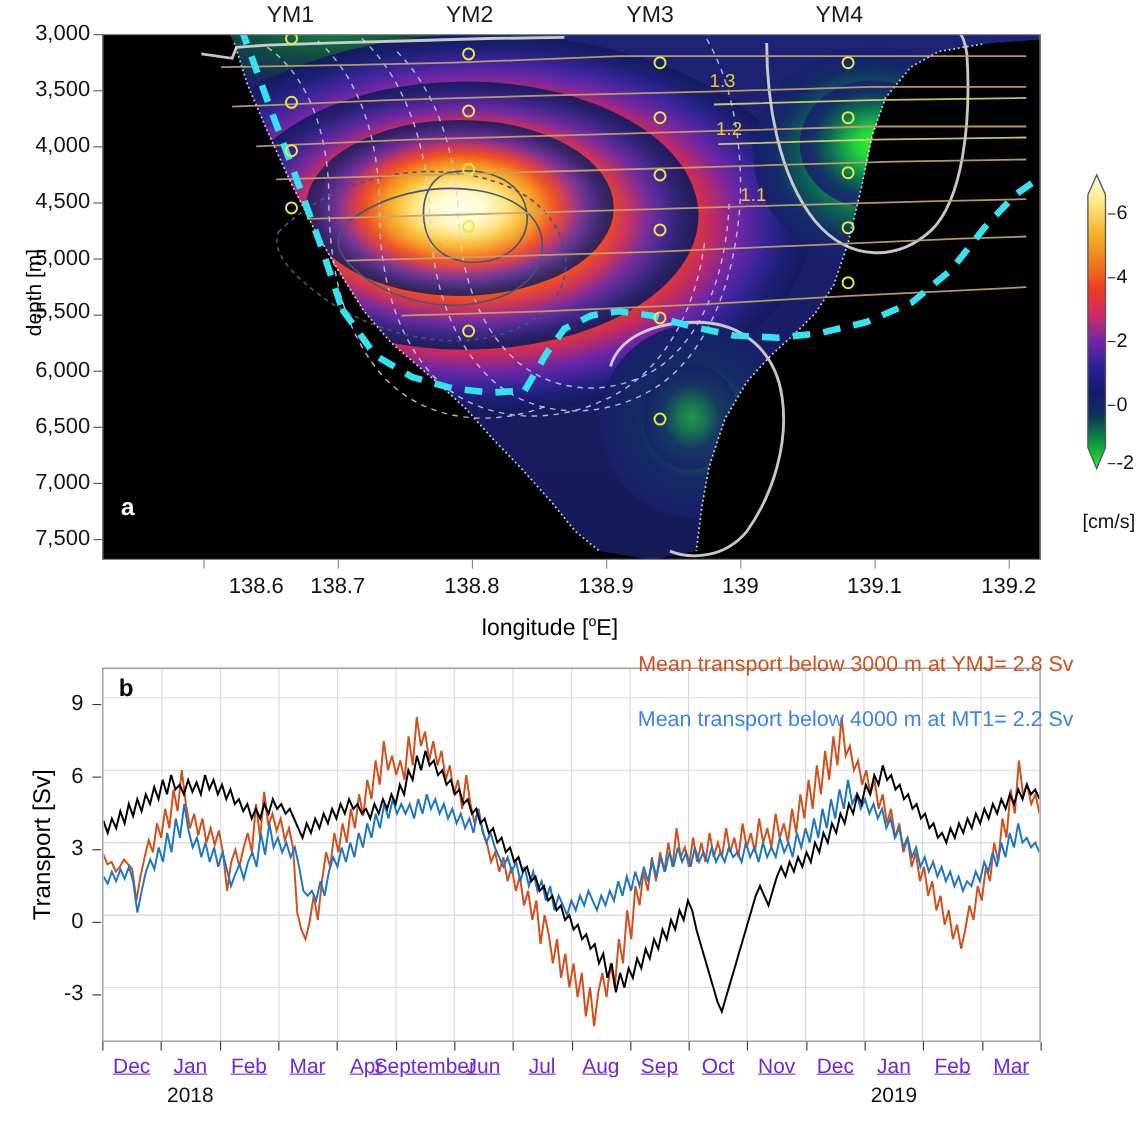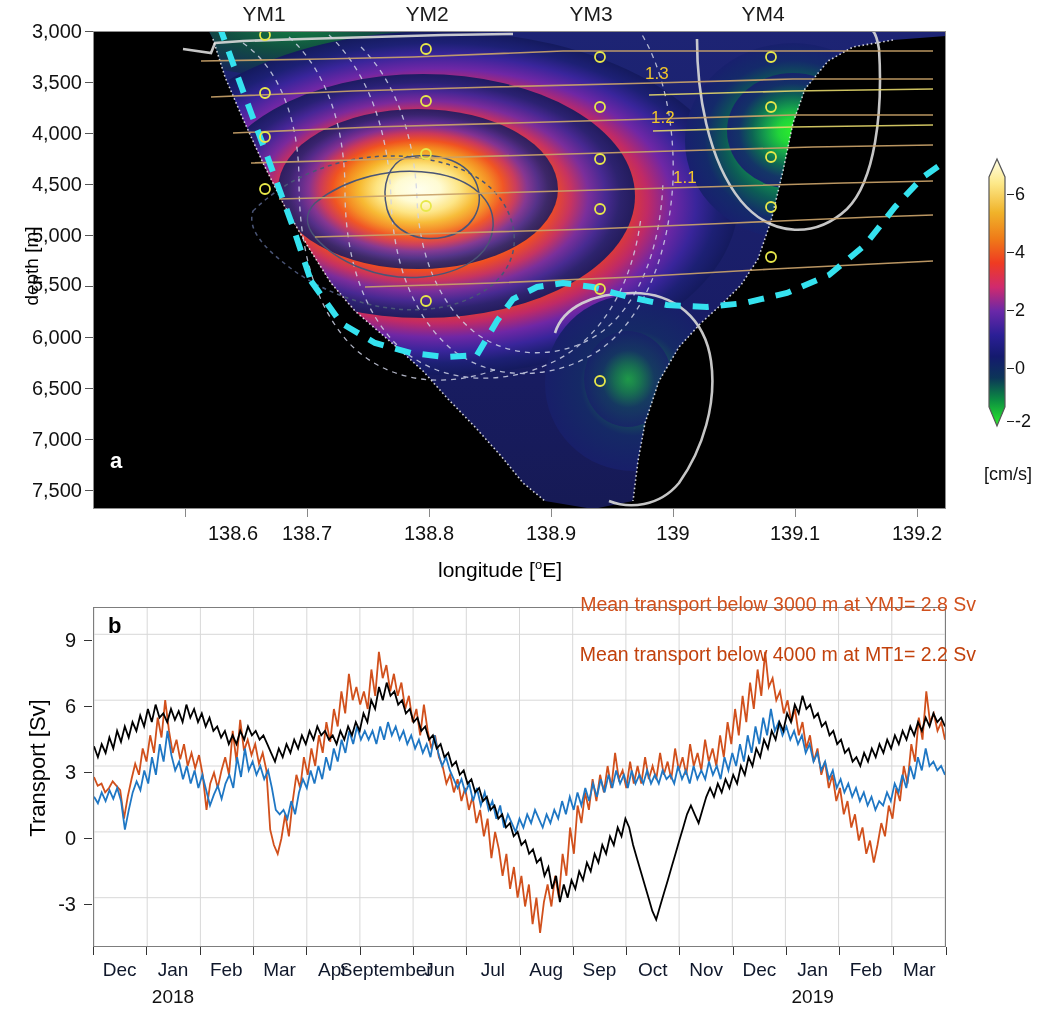--- a/index.html
+++ b/index.html
@@ -39,22 +39,22 @@
 
   
   #panelB{position:absolute;left:0;top:585px;width:1038px;height:445px;}
   #bPlot{position:absolute;left:93px;top:22px;width:853px;height:340px;
          background:#fff;border:1px solid #7d7d7d;box-sizing:border-box;overflow:hidden;}
   #bPlot svg{position:absolute;left:0;top:0;}
   .bYTick{position:absolute;font-size:20px;color:#111;text-align:right;width:70px;
           left:6px;transform:translateY(-50%);}
   .bYTickMark{position:absolute;width:8px;height:1px;background:#333;left:84px;}
   .bXTickMark{position:absolute;width:1px;height:8px;background:#333;top:362px;}
-  .bMonth{position:absolute;font-size:19px;color:#0f172a;text-align:right;
-          transform:translateX(-50%);top:374px;}
+  .bMonth{position:absolute;font-size:19px;color:#6d28d9;text-align:right;
+          transform:translateX(-50%);top:374px;text-decoration:underline;}
   .bYear{position:absolute;font-size:19px;color:#111;text-align:center;
          transform:translateX(-50%);top:401px;}
   #bYAxisLabel{position:absolute;left:-92px;top:170px;width:260px;text-align:center;
                font-size:22px;transform:rotate(-90deg);transform-origin:50% 50%;}
   #panelBLetter{position:absolute;left:108px;top:28px;font-size:22px;font-weight:bold;color:#000;}
 
   .legLine{position:absolute;font-size:19.5px;white-space:nowrap;text-align:right;}
   #leg0{right:62px;top:8px;}
   #leg1{right:62px;top:33px;}
   #leg2{right:62px;top:58px;}
@@ -343,21 +343,21 @@
           <polyline points="0.0,169.0 3.7,177.8 7.5,175.6 11.2,184.4 15.0,180.0 18.7,173.4 22.5,177.8 26.2,182.2 30.0,210.7 33.7,188.8 37.5,171.2 41.2,155.8 45.0,166.8 48.7,140.5 52.5,153.6 56.2,127.3 60.0,144.9 63.7,109.7 67.5,129.5 71.2,92.2 75.0,122.9 78.7,144.9 82.5,131.7 86.2,151.4 90.0,136.1 93.7,158.0 97.5,144.9 101.2,160.2 105.0,147.1 108.7,166.8 112.5,201.9 116.2,175.6 120.0,164.6 123.7,180.0 127.5,162.4 131.2,149.2 135.0,166.8 138.7,122.9 142.5,153.6 146.2,111.9 150.0,142.7 153.7,131.7 157.5,147.1 161.2,136.1 165.0,155.8 168.7,144.9 172.4,162.4 176.2,221.7 179.9,237.0 183.7,245.8 187.4,230.5 191.2,206.3 194.9,228.3 198.7,193.1 202.4,166.8 206.2,180.0 209.9,149.2 213.7,166.8 217.4,140.5 221.2,158.0 224.9,127.3 228.7,144.9 232.4,114.1 236.2,133.9 239.9,101.0 243.7,118.5 247.4,83.4 251.2,105.4 254.9,65.8 258.7,92.2 262.4,79.0 266.2,96.6 269.9,83.4 273.7,101.0 277.4,61.5 281.2,87.8 284.9,43.9 288.7,70.2 292.4,57.1 296.2,83.4 299.9,65.8 303.7,87.8 307.4,74.6 311.2,101.0 314.9,87.8 318.7,114.1 322.4,101.0 326.2,127.3 329.9,96.6 333.7,122.9 337.4,140.5 341.1,127.3 344.9,149.2 348.6,158.0 352.4,175.6 356.1,166.8 359.9,184.4 363.6,171.2 367.4,193.1 371.1,180.0 374.9,201.9 378.6,188.8 382.4,215.1 386.1,201.9 389.9,228.3 393.6,210.7 397.4,250.2 401.1,223.9 404.9,241.4 408.6,267.8 412.4,245.8 416.1,280.9 419.9,259.0 423.6,289.7 427.4,267.8 431.1,298.5 434.9,276.5 438.6,316.1 442.4,289.7 446.1,324.8 449.9,294.1 453.6,276.5 457.4,298.5 461.1,267.8 464.9,289.7 468.6,245.8 472.4,267.8 476.1,219.5 479.9,245.8 483.6,197.5 487.4,215.1 491.1,184.4 494.9,201.9 498.6,171.2 502.4,193.1 506.1,166.8 509.9,184.4 513.6,158.0 517.3,180.0 521.1,144.9 524.8,171.2 528.6,162.4 532.3,180.0 536.1,153.6 539.8,175.6 543.6,158.0 547.3,175.6 551.1,149.2 554.8,171.2 558.6,158.0 562.3,171.2 566.1,144.9 569.8,166.8 573.6,153.6 577.3,171.2 581.1,140.5 584.8,162.4 588.6,149.2 592.3,166.8 596.1,136.1 599.8,158.0 603.6,144.9 607.3,162.4 611.1,131.7 614.8,153.6 618.6,140.5 622.3,158.0 626.1,127.3 629.8,149.2 633.6,114.1 637.3,136.1 641.1,101.0 644.8,127.3 648.6,87.8 652.3,114.1 656.1,74.6 659.8,101.0 663.6,61.5 667.3,87.8 671.1,43.9 674.8,79.0 678.6,70.2 682.3,92.2 686.0,83.4 689.8,105.4 693.5,92.2 697.3,114.1 701.0,101.0 704.8,127.3 708.5,114.1 712.3,140.5 716.0,127.3 719.8,153.6 723.5,140.5 727.3,166.8 731.0,153.6 734.8,180.0 738.5,166.8 742.3,193.1 746.0,180.0 749.8,206.3 753.5,193.1 757.3,219.5 761.0,206.3 764.8,232.6 768.5,219.5 772.3,245.8 776.0,232.6 779.8,254.6 783.5,237.0 787.3,215.1 791.0,228.3 794.8,197.5 798.5,210.7 802.3,180.0 806.0,193.1 809.8,158.0 813.5,175.6 817.3,136.1 821.0,153.6 824.8,109.7 828.5,131.7 832.3,83.4 836.0,114.1 839.8,105.4 843.5,122.9 847.3,114.1 851.0,131.7" stroke="#d1501c"></polyline>
           <polyline points="0.0,188.8 3.9,195.3 7.7,184.4 11.6,193.1 15.5,182.2 19.3,190.9 23.2,180.0 27.1,193.1 30.9,221.7 34.8,201.9 38.7,184.4 42.6,173.4 46.4,182.2 50.3,162.4 54.2,175.6 58.0,149.2 61.9,166.8 65.8,136.1 69.6,153.6 73.5,122.9 77.4,147.1 81.2,162.4 85.1,153.6 89.0,171.2 92.8,158.0 96.7,175.6 100.6,162.4 104.4,180.0 108.3,166.8 112.2,182.2 116.0,197.5 119.9,186.6 123.8,177.8 127.6,190.9 131.5,175.6 135.4,166.8 139.3,180.0 143.1,149.2 147.0,169.0 150.9,140.5 154.7,162.4 158.6,153.6 162.5,166.8 166.3,158.0 170.2,171.2 174.1,162.4 177.9,180.0 181.8,201.9 185.7,206.3 189.5,201.9 193.4,210.7 197.3,193.1 201.1,206.3 205.0,184.4 208.9,171.2 212.8,180.0 216.6,162.4 220.5,175.6 224.4,158.0 228.2,171.2 232.1,149.2 236.0,162.4 239.8,140.5 243.7,153.6 247.6,131.7 251.4,144.9 255.3,122.9 259.2,136.1 263.0,118.5 266.9,131.7 270.8,122.9 274.6,131.7 278.5,122.9 282.4,136.1 286.2,118.5 290.1,131.7 294.0,114.1 297.8,127.3 301.7,118.5 305.6,131.7 309.5,122.9 313.3,136.1 317.2,127.3 321.1,140.5 324.9,131.7 328.8,144.9 332.7,136.1 336.5,149.2 340.4,127.3 344.3,144.9 348.1,158.0 352.0,149.2 355.9,162.4 359.7,171.2 363.6,180.0 367.5,171.2 371.3,184.4 375.2,175.6 379.1,193.1 382.9,180.0 386.8,197.5 390.7,184.4 394.6,201.9 398.4,193.1 402.3,210.7 406.2,197.5 410.0,219.5 413.9,206.3 417.8,215.1 421.6,223.9 425.5,210.7 429.4,219.5 433.2,206.3 437.1,215.1 441.0,201.9 444.8,210.7 448.7,219.5 452.6,206.3 456.4,215.1 460.3,201.9 464.2,210.7 468.1,193.1 471.9,206.3 475.8,188.8 479.7,201.9 483.5,184.4 487.4,197.5 491.3,180.0 495.1,193.1 499.0,175.6 502.9,188.8 506.7,171.2 510.6,184.4 514.5,166.8 518.3,180.0 522.2,162.4 526.1,175.6 529.9,166.8 533.8,180.0 537.7,162.4 541.5,175.6 545.4,166.8 549.3,175.6 553.1,162.4 557.0,175.6 560.9,166.8 564.8,175.6 568.6,162.4 572.5,171.2 576.4,166.8 580.2,175.6 584.1,158.0 588.0,171.2 591.8,162.4 595.7,175.6 599.6,158.0 603.4,171.2 607.3,162.4 611.2,171.2 615.0,153.6 618.9,166.8 622.8,158.0 626.6,171.2 630.5,149.2 634.4,162.4 638.3,144.9 642.1,158.0 646.0,136.1 649.9,153.6 653.7,127.3 657.6,144.9 661.5,118.5 665.3,136.1 669.2,109.7 673.1,127.3 676.9,101.0 680.8,122.9 684.7,114.1 688.5,127.3 692.4,118.5 696.3,131.7 700.1,122.9 704.0,136.1 707.9,127.3 711.7,144.9 715.6,136.1 719.5,153.6 723.4,144.9 727.2,162.4 731.1,153.6 735.0,171.2 738.8,162.4 742.7,180.0 746.6,171.2 750.4,184.4 754.3,175.6 758.2,188.8 762.0,180.0 765.9,193.1 769.8,184.4 773.6,197.5 777.5,188.8 781.4,201.9 785.2,193.1 789.1,197.5 793.0,184.4 796.8,193.1 800.7,175.6 804.6,184.4 808.4,166.8 812.3,180.0 816.2,158.0 820.1,171.2 823.9,149.2 827.8,162.4 831.7,140.5 835.5,158.0 839.4,153.6 843.3,162.4 847.1,158.0 851.0,166.8" stroke="#1f77c4"></polyline>
           <polyline points="0.0,138.3 3.9,149.2 7.7,136.1 11.6,144.9 15.4,129.5 19.3,140.5 23.1,122.9 27.0,133.9 30.8,118.5 34.7,129.5 38.5,114.1 42.4,122.9 46.2,107.5 50.1,118.5 53.9,101.0 57.8,114.1 61.6,96.6 65.5,109.7 69.3,105.4 73.2,114.1 77.0,101.0 80.9,111.9 84.7,103.2 88.6,114.1 92.4,96.6 96.3,109.7 100.1,101.0 104.0,114.1 107.8,105.4 111.7,118.5 115.5,109.7 119.4,122.9 123.2,118.5 127.1,129.5 130.9,122.9 134.8,136.1 138.6,127.3 142.5,136.1 146.3,122.9 150.2,131.7 154.0,118.5 157.9,127.3 161.7,122.9 165.6,131.7 169.4,127.3 173.3,136.1 177.1,144.9 181.0,153.6 184.8,140.5 188.7,149.2 192.5,136.1 196.4,144.9 200.2,131.7 204.1,140.5 207.9,127.3 211.8,136.1 215.6,122.9 219.5,131.7 223.3,118.5 227.2,127.3 231.0,122.9 234.9,131.7 238.7,127.3 242.6,136.1 246.4,122.9 250.3,131.7 254.1,118.5 258.0,127.3 261.8,114.1 265.7,122.9 269.5,105.4 273.4,114.1 277.2,92.2 281.1,101.0 285.0,79.0 288.8,92.2 292.7,74.6 296.5,87.8 300.4,83.4 304.2,96.6 308.1,92.2 311.9,105.4 315.8,101.0 319.6,114.1 323.5,109.7 327.3,122.9 331.2,118.5 335.0,131.7 338.9,127.3 342.7,140.5 346.6,136.1 350.4,149.2 354.3,144.9 358.1,158.0 362.0,153.6 365.8,166.8 369.7,162.4 373.5,175.6 377.4,171.2 381.2,184.4 385.1,180.0 388.9,193.1 392.8,188.8 396.6,201.9 400.5,197.5 404.3,210.7 408.2,206.3 412.0,219.5 415.9,215.1 419.7,228.3 423.6,223.9 427.4,237.0 431.3,232.6 435.1,245.8 439.0,241.4 442.8,254.6 446.7,250.2 450.5,267.8 454.4,259.0 458.2,280.9 462.1,267.8 465.9,294.1 469.8,276.5 473.6,289.7 477.5,272.2 481.3,280.9 485.2,263.4 489.0,272.2 492.9,254.6 496.7,263.4 500.6,245.8 504.4,254.6 508.3,237.0 512.1,245.8 516.0,228.3 519.8,237.0 523.7,219.5 527.5,228.3 531.4,210.7 535.2,219.5 539.1,237.0 542.9,250.2 546.8,263.4 550.6,276.5 554.5,289.7 558.3,302.9 562.2,311.7 566.0,298.5 569.9,285.3 573.8,272.2 577.6,259.0 581.5,245.8 585.3,232.6 589.2,219.5 593.0,206.3 596.9,197.5 600.7,206.3 604.6,215.1 608.4,201.9 612.3,188.8 616.1,180.0 620.0,188.8 623.8,175.6 627.7,184.4 631.5,171.2 635.4,180.0 639.2,166.8 643.1,175.6 646.9,158.0 650.8,166.8 654.6,149.2 658.5,158.0 662.3,140.5 666.2,149.2 670.0,131.7 673.9,140.5 677.7,122.9 681.6,131.7 685.4,114.1 689.3,122.9 693.1,105.4 697.0,114.1 700.8,96.6 704.7,105.4 708.5,87.8 712.4,101.0 716.2,96.6 720.1,109.7 723.9,105.4 727.8,118.5 731.6,114.1 735.5,127.3 739.3,122.9 743.2,136.1 747.0,131.7 750.9,144.9 754.7,140.5 758.6,153.6 762.4,149.2 766.3,158.0 770.1,144.9 774.0,153.6 777.8,140.5 781.7,149.2 785.5,136.1 789.4,144.9 793.2,131.7 797.1,140.5 800.9,127.3 804.8,136.1 808.6,122.9 812.5,131.7 816.3,118.5 820.2,127.3 824.0,114.1 827.9,122.9 831.7,109.7 835.6,118.5 839.4,105.4 843.3,114.1 847.1,109.7 851.0,118.5" stroke="#000000"></polyline>
         </g>
     </svg>
   </div>
 
   <div id="panelBLetter" class="nosel">b</div>
 
   <div class="legLine nosel" id="leg0" style="color:#d1501c">Mean transport below 3000 m at YMJ= 2.8 Sv</div>
-  <div class="legLine nosel" id="leg2" style="color:#c2410c">Mean transport below 4000 m at MT1= 2.2 Sv</div>
+  <div class="legLine nosel" id="leg2" style="color:#3b82f6">Mean transport below 4000 m at MT1= 2.2 Sv</div>
 
   <div class="bYTick nosel" style="top:55px;">9</div>
   <div class="bYTick nosel" style="top:121px;">6</div>
   <div class="bYTick nosel" style="top:187px;">3</div>
   <div class="bYTick nosel" style="top:253px;">0</div>
   <div class="bYTick nosel" style="top:319px;">-3</div>
   <div class="bYTickMark" style="top:55px;"></div>
   <div class="bYTickMark" style="top:121px;"></div>
   <div class="bYTickMark" style="top:187px;"></div>
   <div class="bYTickMark" style="top:253px;"></div>

